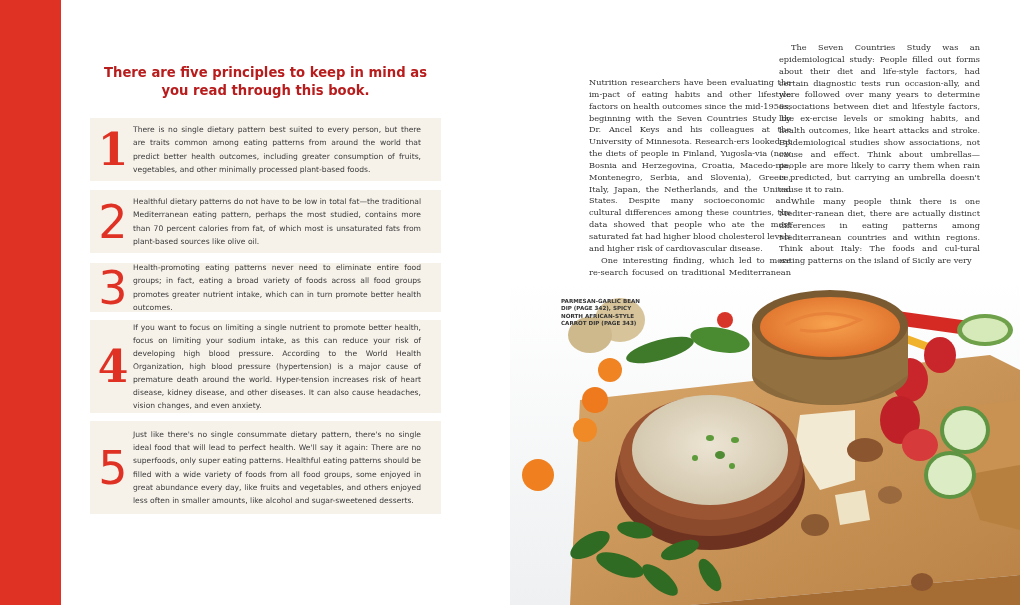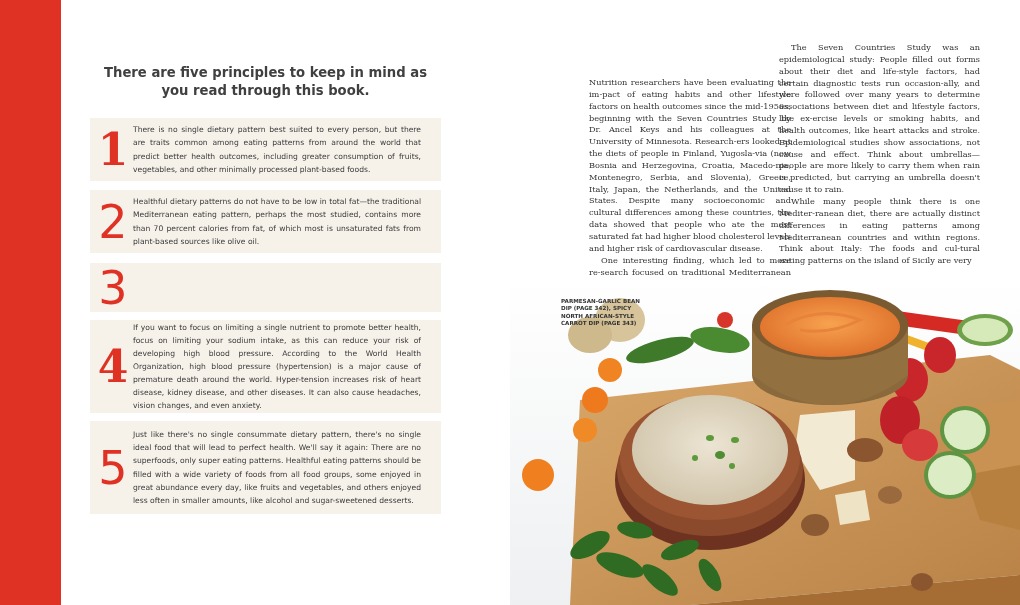--- a/index.html
+++ b/index.html
@@ -8,21 +8,21 @@
 
   .spread { position: absolute; left: 0; top: 0; width: 1020px; height: 605px; }
 
   
   .red-strip { position: absolute; left: 0; top: 0; width: 61px; height: 605px; background: #e03224; }
   .left-page { position: absolute; left: 61px; top: 0; width: 449px; height: 605px; background: #ffffff; }
 
   .intro {
     position: absolute; left: 90px; top: 64px; width: 351px;
     text-align: center; font-family: "DejaVu Sans", sans-serif; font-weight: bold;
-    font-size: 13.2px; line-height: 18px; color: #404040;
+    font-size: 13.2px; line-height: 18px; color: #b91c1c;
   }
 
   .principle {
     position: absolute; left: 90px; width: 351px; background: #f6f2ea;
     display: flex; align-items: center;
   }
   .principle .num {
     flex: 0 0 42px; text-align: center; color: #e03224;
     font-family: "DejaVu Sans", sans-serif; font-size: 46px; line-height: 46px; font-weight: normal;
     padding-left: 4px;
@@ -75,20 +75,21 @@
     <div class="txt">There is no single dietary pattern best suited to every person, but there are traits common among eating patterns from around the world that predict better health outcomes, including greater consumption of fruits, vegetables, and other minimally processed plant-based foods.</div>
   </div>
 
   <div class="principle" style="top:190px;height:63px;">
     <div class="num">2</div>
     <div class="txt">Healthful dietary patterns do not have to be low in total fat—the traditional Mediterranean eating pattern, perhaps the most studied, contains more than 70 percent calories from fat, of which most is unsaturated fats from plant-based sources like olive oil.</div>
   </div>
 
   <div class="principle" style="top:263px;height:49px;">
     <div class="num">3</div>
+    <div class="txt">Health-promoting eating patterns never need to eliminate entire food groups; in fact, eating a broad variety of foods across all food groups promotes greater nutrient intake, which can in turn promote better health outcomes.</div>
   </div>
 
   <div class="principle" style="top:320px;height:93px;">
     <div class="num serif">4</div>
     <div class="txt">If you want to focus on limiting a single nutrient to promote better health, focus on limiting your sodium intake, as this can reduce your risk of developing high blood pressure. According to the World Health Organization, high blood pressure (hypertension) is a major cause of premature death around the world. Hyper-tension increases risk of heart disease, kidney disease, and other diseases. It can also cause headaches, vision changes, and even anxiety.</div>
   </div>
 
   <div class="principle" style="top:421px;height:93px;">
     <div class="num">5</div>
     <div class="txt">Just like there's no single consummate dietary pattern, there's no single ideal food that will lead to perfect health. We'll say it again: There are no superfoods, only super eating patterns. Healthful eating patterns should be filled with a wide variety of foods from all food groups, some enjoyed in great abundance every day, like fruits and vegetables, and others enjoyed less often in smaller amounts, like alcohol and sugar-sweetened desserts.</div>

